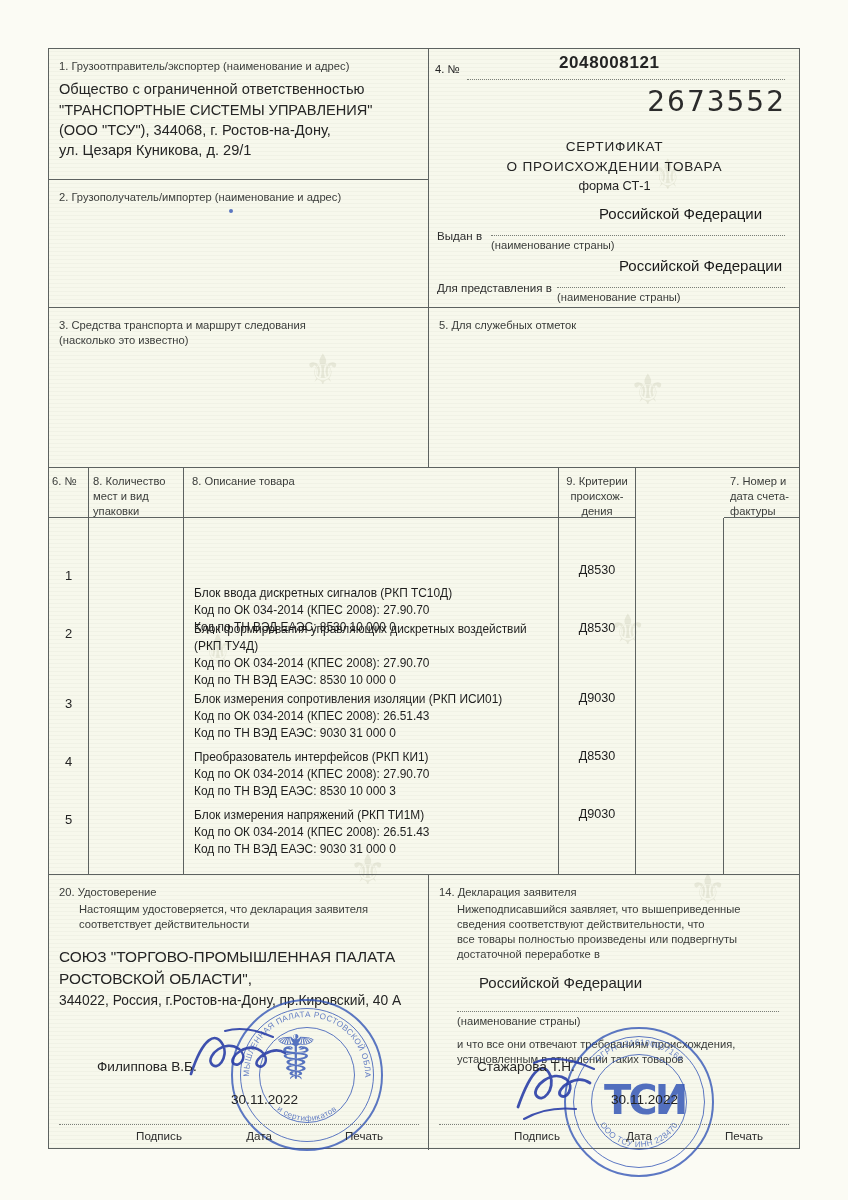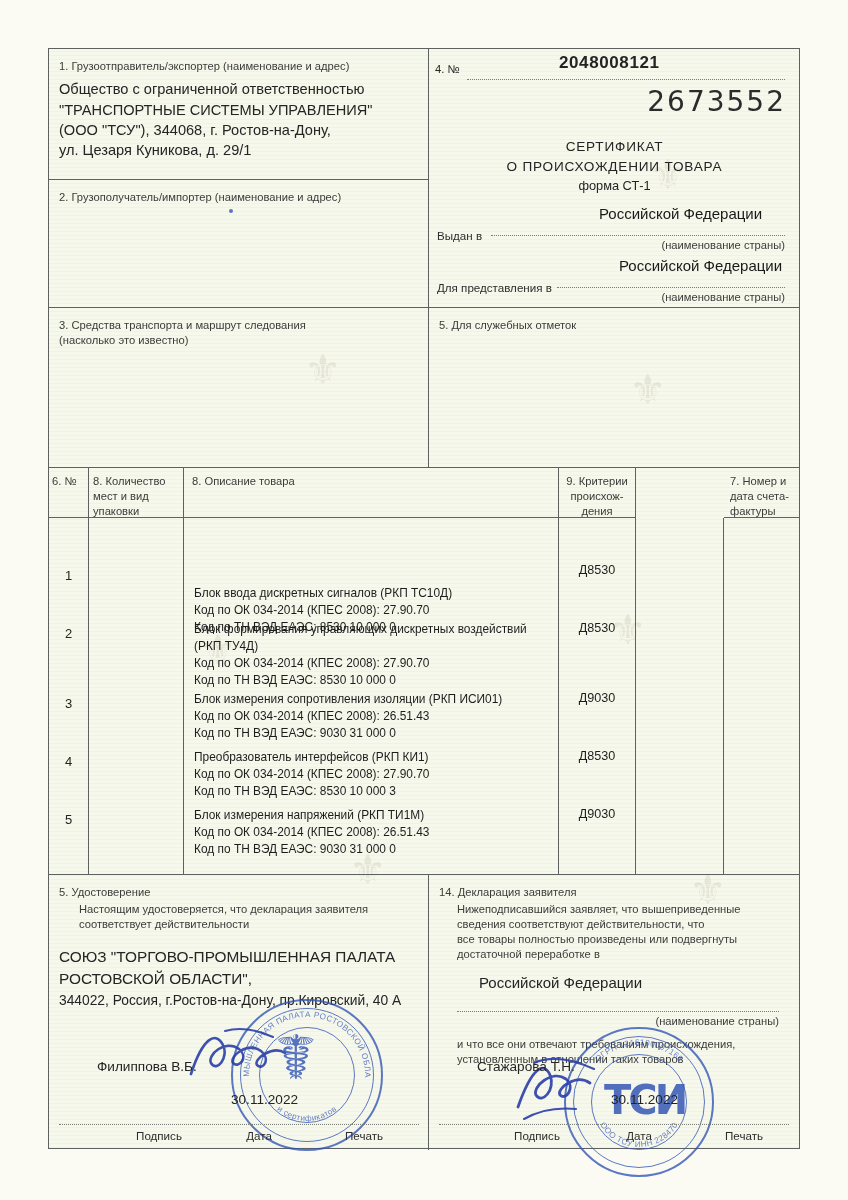--- a/index.html
+++ b/index.html
@@ -127,21 +127,21 @@
   }
   .issue-val {
     position: absolute;
     font-size: 15px;
     color: #191919;
   }
   .issue-sub {
     position: absolute;
     font-size: 11.2px;
     color: #3a3c3a;
-    text-align: right;
+    text-align: left;
   }
 
   
   .th {
     font-size: 11.2px;
     color: #3a3c3a;
     line-height: 1.33;
     white-space: pre-line;
   }
   .rownum {
@@ -367,21 +367,21 @@
 
     <div class="cell bdr-b" style="left:675px;top:469px;width:76px;height:357px;">
       <div class="crit" style="top:45px;"></div>
       <div class="crit" style="top:103px;"></div>
       <div class="crit" style="top:173px;"></div>
       <div class="crit" style="top:231px;"></div>
       <div class="crit" style="top:289px;"></div>
     </div>
 
     <div class="cell bdr-r" style="left:0px;top:826px;width:380px;height:275px;padding:10px 10px 0 10px;">
-      <div class="lbl">5. Удостоверение</div>
+      <div class="lbl">20. Удостоверение</div>
       <div class="lbl" style="margin-left:20px;margin-top:2px;">Настоящим удостоверяется, что декларация заявителя
 соответствует действительности</div>
       <div class="val-lg" style="margin-top:14px;font-size:15.4px;">СОЮЗ "ТОРГОВО-ПРОМЫШЛЕННАЯ ПАЛАТА
 РОСТОВСКОЙ ОБЛАСТИ",</div>
       <div class="val-lg" style="margin-top:2px;font-size:13.8px;">344022, Россия, г.Ростов-на-Дону, пр.Кировский, 40 А</div>
     </div>
 
     <div class="cell" style="left:380px;top:826px;width:371px;height:275px;padding:10px 10px 0 10px;">
       <div class="lbl">14. Декларация заявителя</div>
       <div class="lbl" style="margin-left:18px;margin-top:2px;">Нижеподписавшийся заявляет, что вышеприведенные

